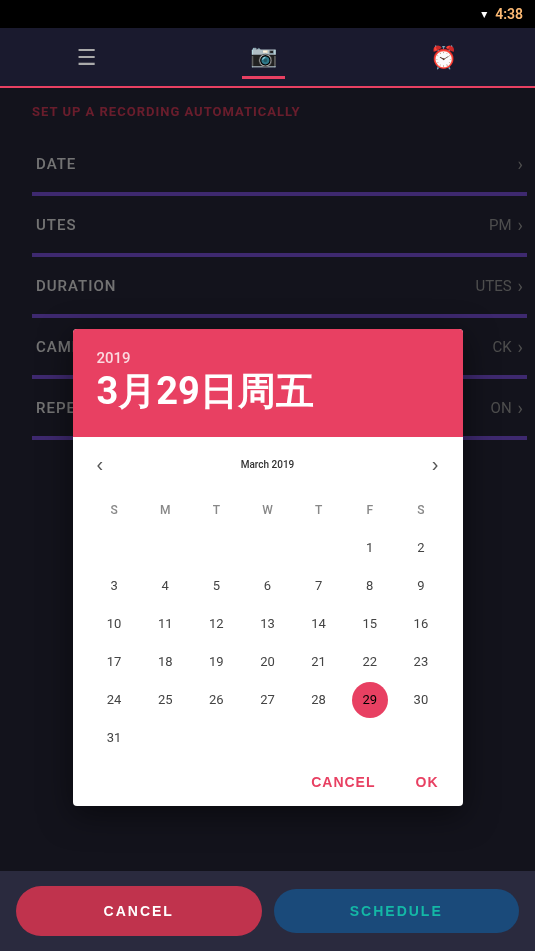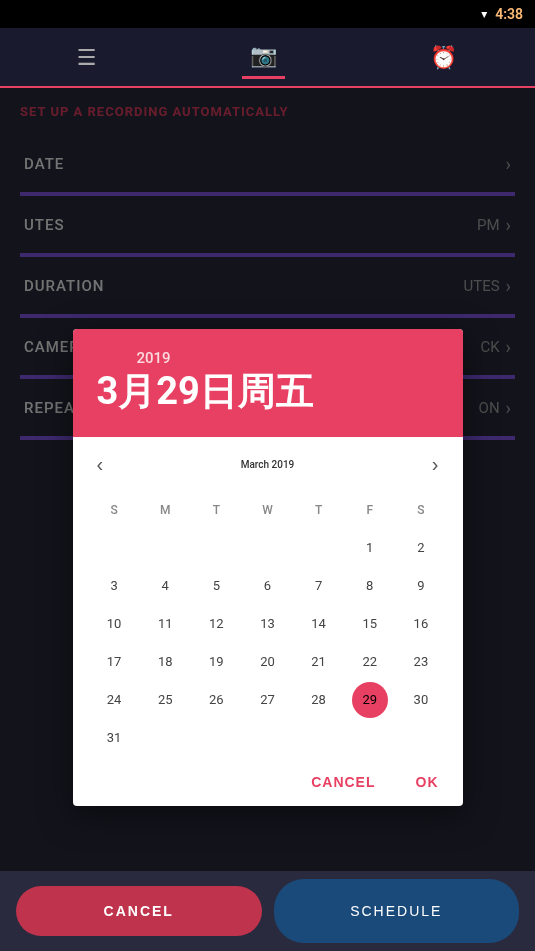--- a/index.html
+++ b/index.html
@@ -123,27 +123,27 @@
       border: none;
       border-radius: 30px;
       color: #fff;
       font-size: 14px;
       font-weight: 700;
       letter-spacing: 2px;
       cursor: pointer;
     }
     .btn-schedule {
       flex: 1;
-      height: 64px;
+      height: 44px;
       background: #1a4a7a;
       border: none;
       border-radius: 30px;
-      color: #ffffff;
+      color: #14b8a6;
       font-size: 14px;
-      font-weight: 400;
+      font-weight: 700;
       letter-spacing: 2px;
       cursor: pointer;
     }
 
     
     .dialog-overlay {
       position: absolute;
       top: 88px;
       left: 0;
       width: 535px;
@@ -162,21 +162,20 @@
     }
     .dialog-header {
       background: #e84062;
       padding: 20px 24px 24px 24px;
     }
     .dialog-year {
       color: rgba(255,255,255,0.8);
       font-size: 15px;
       font-weight: 500;
       margin-bottom: 4px;
-      margin-left: 40px;
     }
     .dialog-date-title {
       color: #fff;
       font-size: 38px;
       font-weight: 700;
       line-height: 1.1;
     }
     .dialog-body {
       padding: 12px 16px 0 16px;
     }
@@ -258,21 +257,21 @@
   <span class="wifi-icon">▾</span>
   <span class="status-time">4:38</span>
 </div>
 
 <div class="nav-bar">
   <span class="nav-icon">☰</span>
   <span class="nav-icon active-tab">📷</span>
   <span class="nav-icon">⏰</span>
 </div>
 
-<div style="position:relative; width:535px; height:783px; background:#2a2a3e; overflow:hidden;">
+<div style="position:relative; width:535px; height:783px; background:#2a2a3e; overflow:hidden;padding-left:12px;">
 
   <div class="setup-page">
     <div class="setup-title">SET UP A RECORDING AUTOMATICALLY</div>
 
     <div class="setting-row">
       <span class="setting-label">DATE</span>
       <span class="setting-value">
         <span class="chevron">›</span>
       </span>
     </div>

